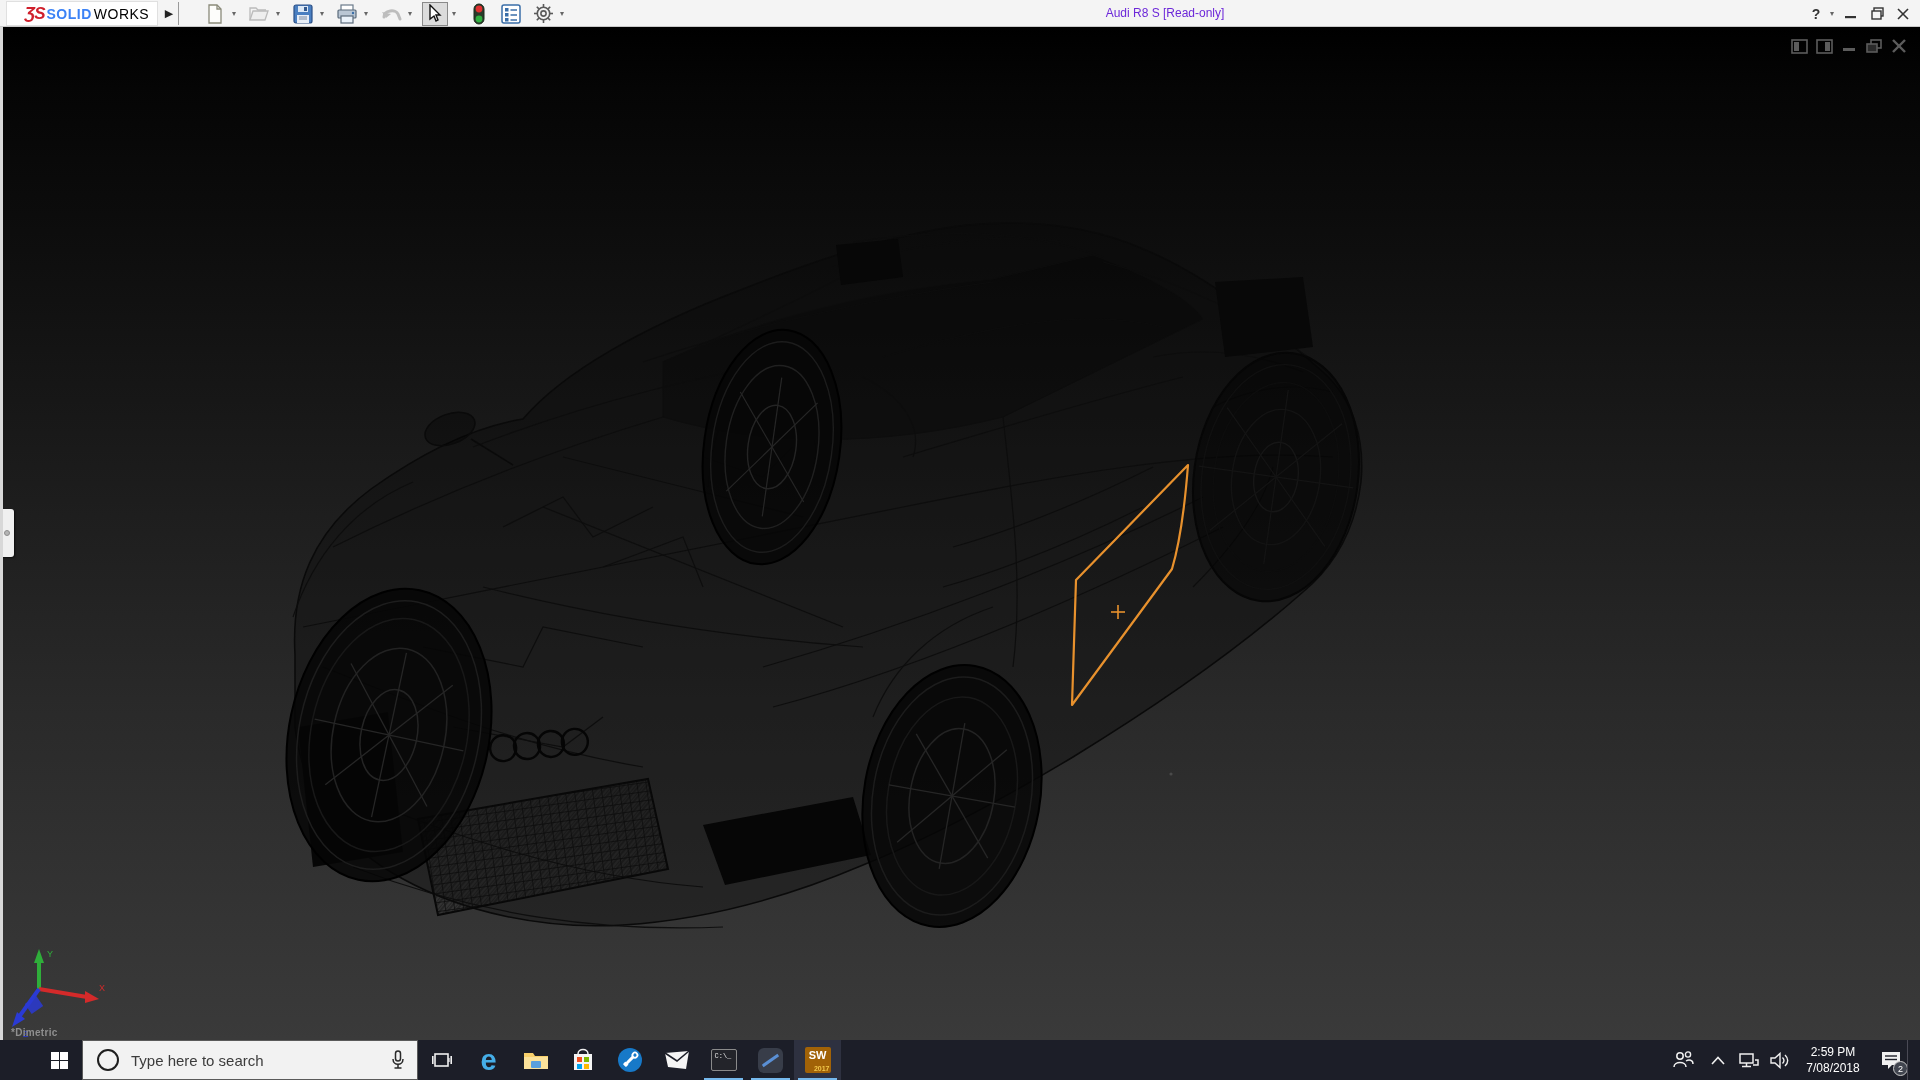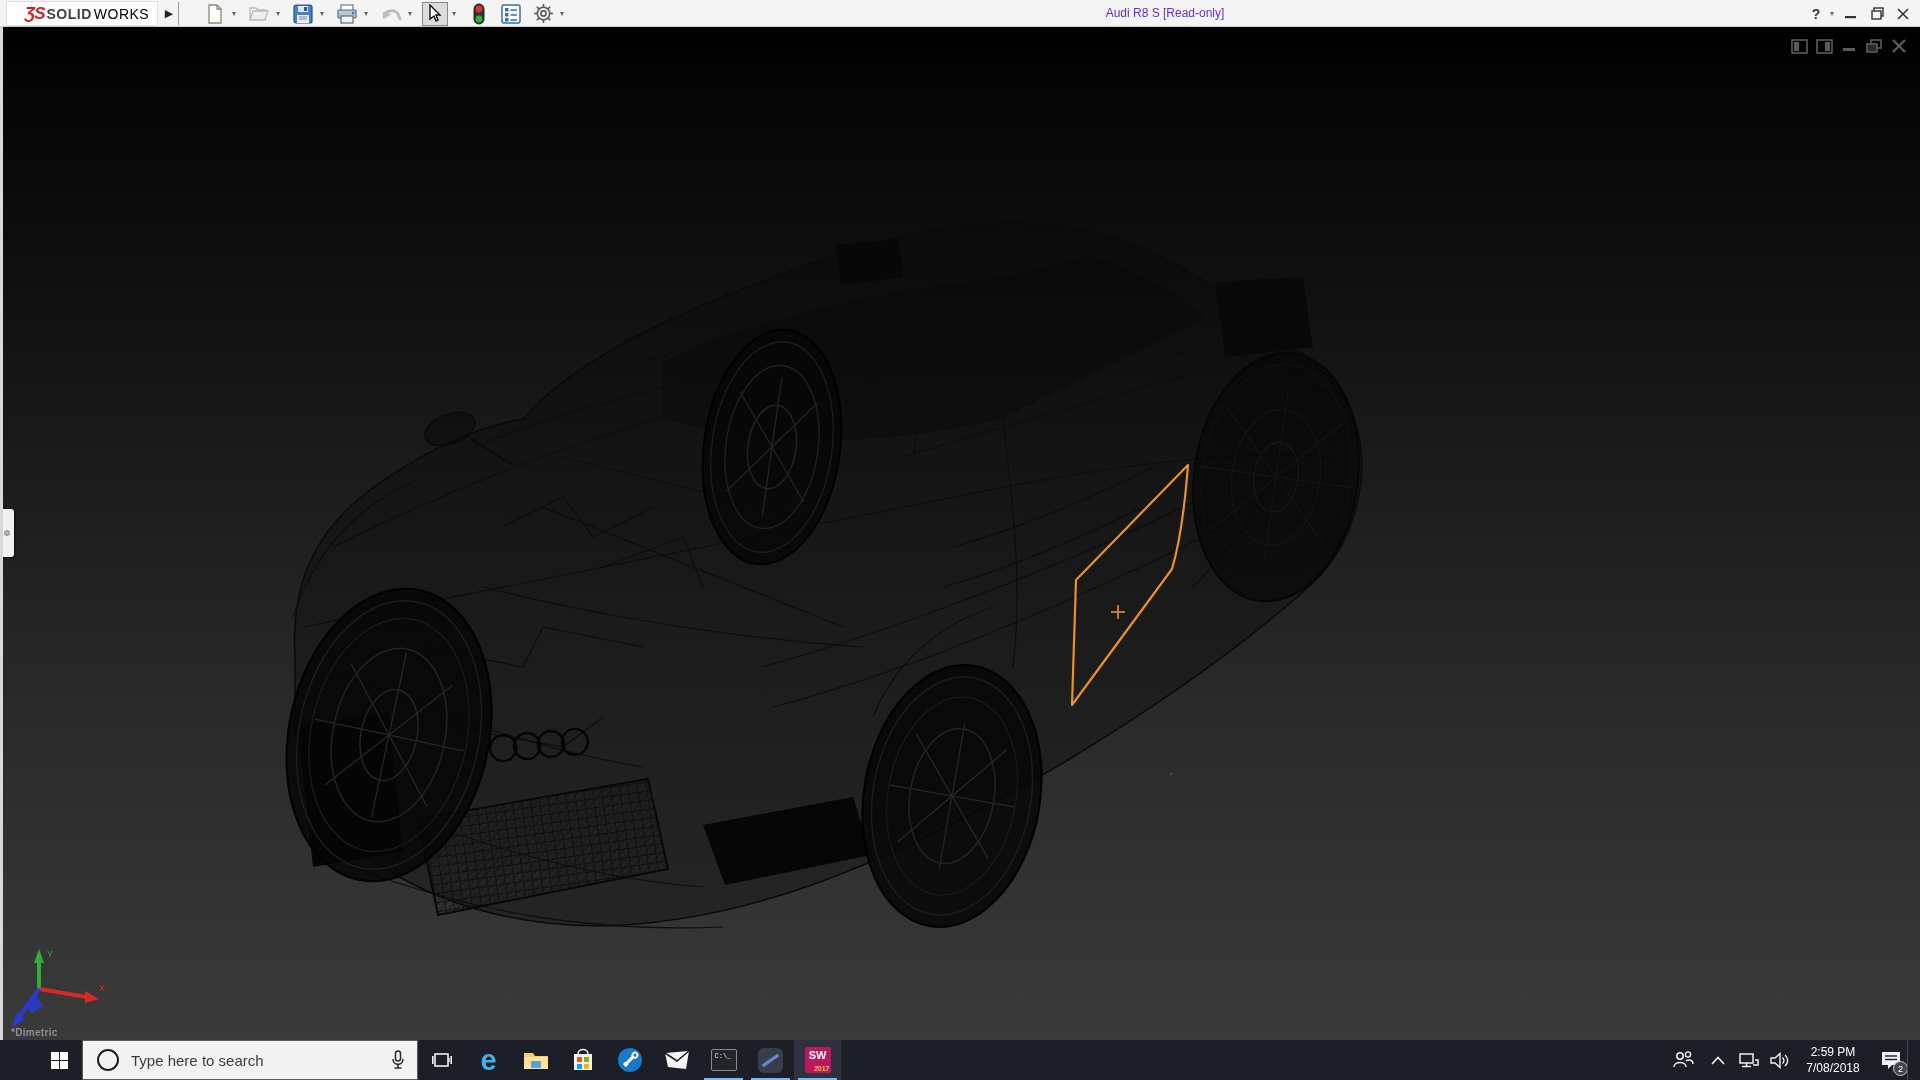--- a/index.html
+++ b/index.html
@@ -2,21 +2,21 @@
 <html><head>
 <meta charset="utf-8">
 <style>
   * { margin:0; padding:0; box-sizing:border-box; }
   html,body { width:1920px; height:1080px; overflow:hidden; font-family:"Liberation Sans", sans-serif; background:#000; }
 
   
   .titlebar { position:relative; width:1920px; height:27px; background:#f4f4f4; border-bottom:1px solid #c9c9c9; }
   .logo-box { position:absolute; left:6px; top:1px; height:25px; width:152px; background:#fff; border:1px solid #e0e0e0; display:flex; align-items:center; justify-content:center; gap:2px; cursor:pointer;padding-left:10px; }
   .logo-glyph { color:#d0202c; font-weight:bold; font-style:italic; font-size:17px; letter-spacing:-1px; }
-  .logo-solid { color:#404040; font-weight:bold; font-size:14px; letter-spacing:0.5px; }
+  .logo-solid { color:#3b82f6; font-weight:bold; font-size:14px; letter-spacing:0.5px; }
   .logo-works { color:#000000; font-weight:normal; font-size:14px; letter-spacing:0.5px; }
   .menu-expand { position:absolute; left:162px; top:4px; width:14px; height:18px; color:#222; font-size:11px; line-height:18px; text-align:center; cursor:pointer; }
   .tb-divider { position:absolute; left:178px; top:2px; width:1px; height:23px; background:#9a9a9a; }
   .toolbar { position:absolute; left:196px; top:0; height:27px; display:flex; align-items:center; }
   .tb-btn { width:26px; height:24px; display:flex; align-items:center; justify-content:center; margin-left:6px; cursor:pointer; }
   .tb-btn.pressed { background:#dcdcdc; border:1px solid #8a8a8a; }
   .tb-dd { width:12px; height:24px; font-size:8px; color:#666; display:flex; align-items:center; justify-content:center; cursor:pointer; }
   .title-text { position:absolute; left:1165px; top:0; transform:translateX(-50%); height:27px; line-height:27px; font-size:12px; color:#6d28d9; white-space:nowrap; }
   .win-controls { position:absolute; right:4px; top:0; height:27px; display:flex; align-items:center; }
   .wc-item { width:26px; height:27px; display:flex; align-items:center; justify-content:center; cursor:pointer; color:#444; }
@@ -43,21 +43,21 @@
   .search-input { flex:1; border:none; outline:none; background:transparent; font-size:15px; color:#333; font-family:"Liberation Sans",sans-serif; }
   .search-input::placeholder { color:#3c3c3c; opacity:1; }
   .mic-icon { margin-right:12px; flex-shrink:0; }
   .task-slot { width:47px; height:40px; display:flex; align-items:center; justify-content:center; position:relative; cursor:pointer; }
   .task-slot.running::after { content:""; position:absolute; bottom:0; left:4px; right:4px; height:2.5px; background:#76b9ed; }
   .task-slot.active { background:#2e3140; }
   .edge-e { color:#45aee8; font-size:29px; font-weight:bold; line-height:1; }
   .cmd-box { width:26px; height:22px; background:#23242a; border:1px solid #8a8a8a; border-radius:2px; color:#e8e8e8; font-size:7px; font-family:Liberation Mono, monospace; padding:2px 0 0 3px; }
   .hex-app { width:25px; height:25px; background:#383d49; border-radius:6px; position:relative; overflow:hidden; }
   .hex-app::after { content:""; position:absolute; left:3px; top:11px; width:19px; height:3px; background:#5a8fd4; transform:rotate(-35deg); }
-  .sw-cube { width:26px; height:26px; background:#be185d; border-radius:2px; color:#fff; font-size:11px; font-weight:bold; text-align:center; line-height:17px; position:relative; }
+  .sw-cube { width:26px; height:26px; background:#a16207; border-radius:2px; color:#fff; font-size:11px; font-weight:bold; text-align:center; line-height:17px; position:relative; }
   .sw-year { position:absolute; right:1px; bottom:1px; font-size:7px; font-weight:bold; color:#f3c84b; line-height:1; }
   .tray { position:absolute; right:8px; top:0; height:40px; display:flex; align-items:center; }
   .tray-item { height:40px; display:flex; align-items:center; justify-content:center; cursor:pointer; }
   .clock { width:74px; text-align:center; color:#fff; font-size:12px; line-height:1.35; cursor:pointer; }
   .action-center { width:42px; position:relative; }
   .ac-badge { position:absolute; right:4px; bottom:4px; width:15px; height:15px; background:#41454f; border:1px solid #c9c9c9; border-radius:50%; color:#fff; font-size:9px; display:flex; align-items:center; justify-content:center; }
   .show-desktop { position:absolute; right:0; top:0; width:5px; height:40px; border-left:1px solid #4a4a55; cursor:pointer; }
 </style>
 </head>
 <body>

